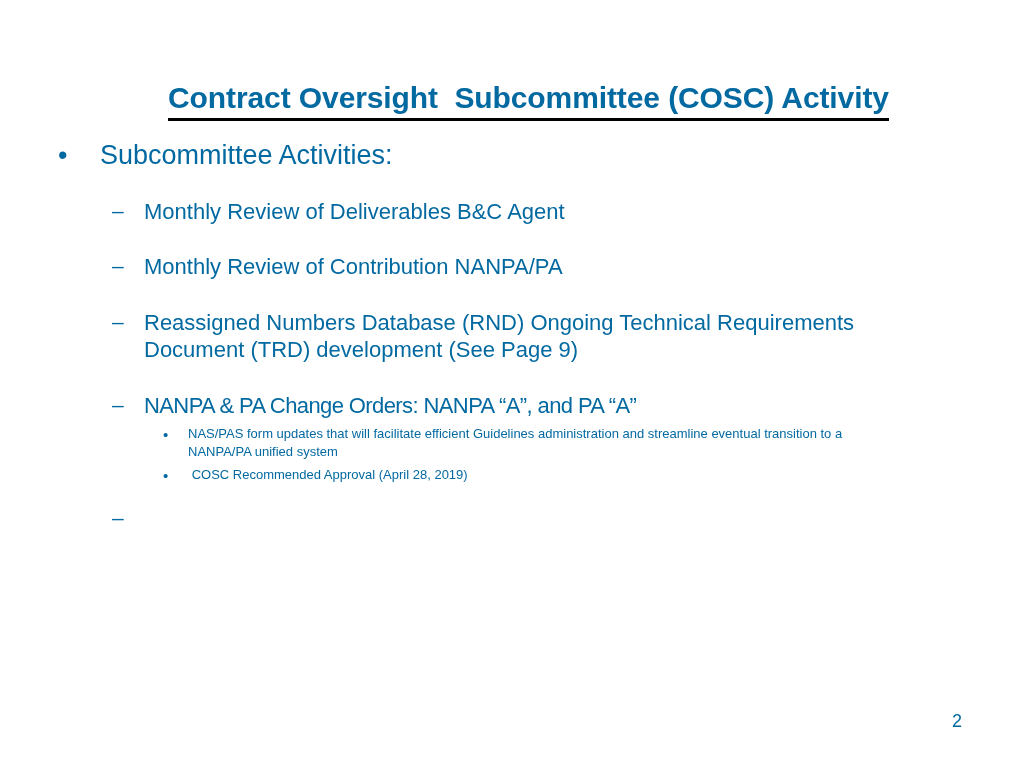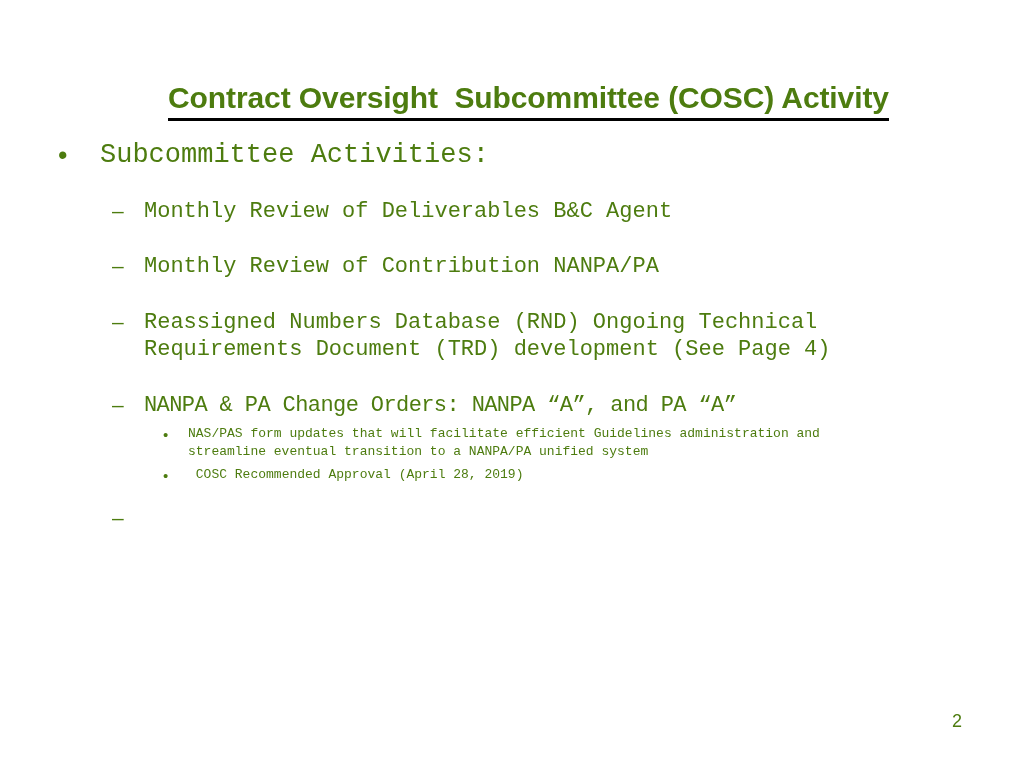--- a/index.html
+++ b/index.html
@@ -7,21 +7,21 @@
     margin: 0;
     padding: 0;
     background: #ffffff;
   }
 
   #slide {
     position: relative;
     width: 1024px;
     height: 768px;
     background: #ffffff;
-    color: #4d7c0f;
+    color: #0369a1;
     font-family: "Liberation Sans", sans-serif;
     overflow: hidden;
     -webkit-font-smoothing: antialiased;
   }
 
   
   .slide-title {
     position: absolute;
     left: 0;
     right: 0;
@@ -55,21 +55,20 @@
 
   .bullet-row .marker {
     position: absolute;
     display: block;
     text-align: left;
   }
 
   .bullet-row .btext {
     display: block;
     white-space: pre-wrap;
-    font-family: Liberation Mono, monospace;
   }
 
   
   .lvl1 {
     padding-left: 100px;
     margin-bottom: 26px;
   }
   .lvl1 .marker {
     left: 58px;
     top: 0;
@@ -152,21 +151,21 @@
       <span class="btext">Monthly Review of Deliverables B&amp;C Agent</span>
     </div>
 
     <div class="bullet-row lvl2">
       <span class="marker">–</span>
       <span class="btext">Monthly Review of Contribution NANPA/PA</span>
     </div>
 
     <div class="bullet-row lvl2">
       <span class="marker">–</span>
-      <span class="btext">Reassigned Numbers Database (RND) Ongoing Technical Requirements Document (TRD) development (See Page 4)</span>
+      <span class="btext">Reassigned Numbers Database (RND) Ongoing Technical Requirements Document (TRD) development (See Page 9)</span>
     </div>
 
     <div class="bullet-row lvl2" style="margin-bottom:0;">
       <span class="marker">–</span>
       <span class="btext tight-kern">NANPA &amp; PA Change Orders: NANPA “A”, and PA “A”</span>
     </div>
 
     <div class="lvl3-group">
       <div class="bullet-row lvl3">
         <span class="marker">•</span>

